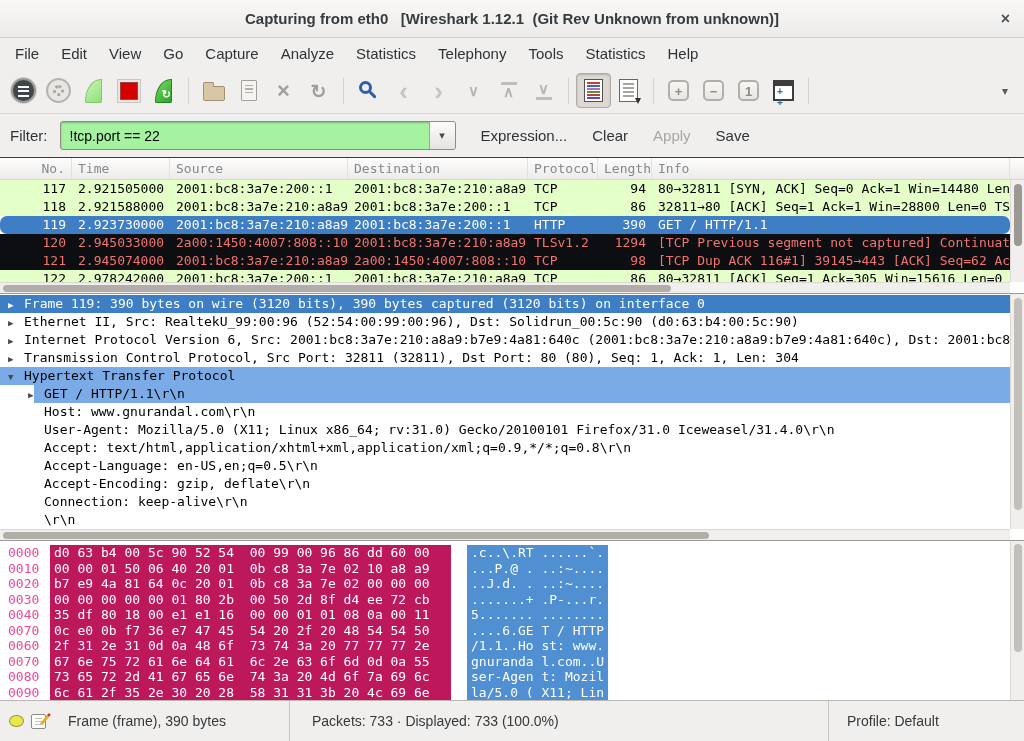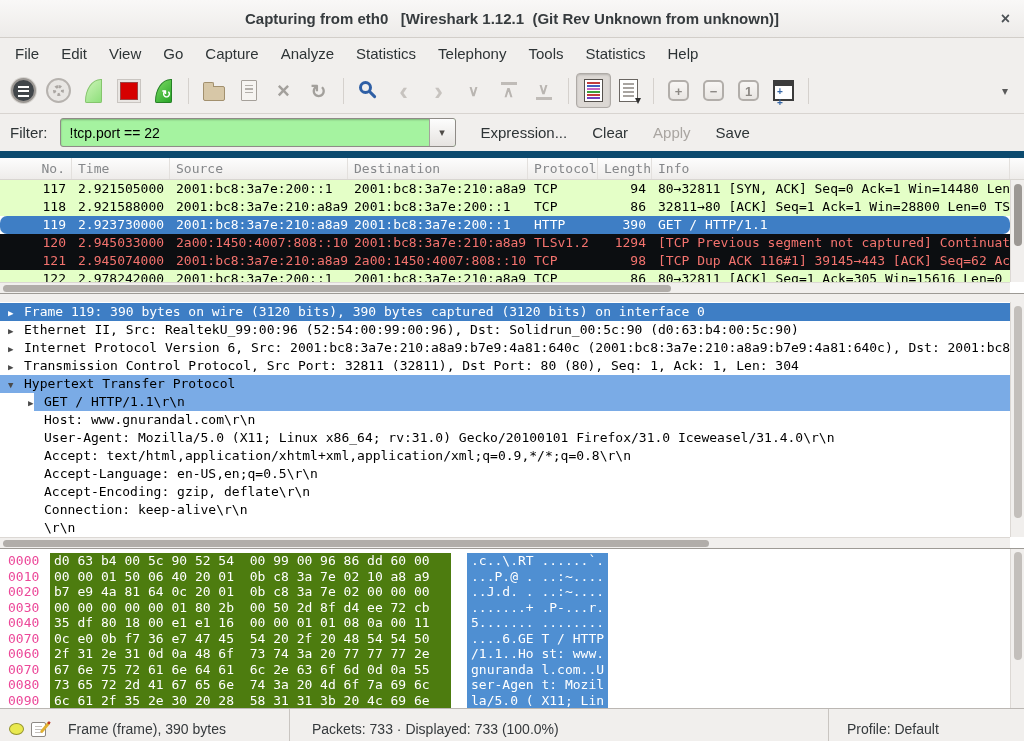--- a/index.html
+++ b/index.html
@@ -60,21 +60,21 @@
   .tbico-autoscroll{width:19px;height:23px;background:#fff;border:1px solid #6a6662;}
   .tbico-autoscroll::before{content:"";position:absolute;inset:3px;
       background:repeating-linear-gradient(#a8a4a0 0 2px,transparent 2px 4px);}
   .tbico-autoscroll::after{content:"▾";position:absolute;right:-4px;bottom:-6px;color:#2f2f2f;font-size:12px;}
   .tbico-zoom{width:21px;height:21px;border:2px solid #b2aeaa;border-radius:5px;background:linear-gradient(#f8f6f4,#e9e6e3);}
   .tbico-zoom::after{color:#8d8985;font-size:13px;font-weight:bold;}
   .tbico-resize{width:21px;height:21px;background:#fff;border:2px solid #3c3c3c;}
   .tbico-resize::before{content:"";position:absolute;left:0;right:0;top:0;height:4px;background:#3c3c3c;}
   .tbico-resize::after{content:"+ +";position:absolute;top:4px;left:2px;color:#3465a4;font-size:10px;font-weight:bold;letter-spacing:1px;}
   
-  .filterbar{height:44px;display:flex;align-items:center;padding:0 10px;border-bottom:7px solid #0c4a6e;}
+  .filterbar{height:44px;display:flex;align-items:center;padding:0 10px;border-bottom:1px solid #0c4a6e;}
   .filter-label{font-size:15px;color:#2e3436;margin-right:12px;}
   .filter-input-wrap{width:396px;height:29px;border:1px solid #8f8b87;border-radius:3px;background:#a5f3a0;
       display:flex;overflow:hidden;box-shadow:inset 0 1px 2px rgba(0,0,0,.25);}
   .filter-input{flex:1;border:none;outline:none;background:transparent;font-family:"Liberation Sans",sans-serif;
       font-size:14px;padding:0 9px;color:#000;}
   .filter-drop{width:26px;border-left:1px solid #a5a19d;background:linear-gradient(#fdfdfd,#e6e3e0);
       display:flex;align-items:center;justify-content:center;color:#4e4a46;font-size:11px;}
   .filter-btn{margin-left:25px;font-size:15px;color:#2e3436;white-space:pre;}
   .filter-btn.disabled{color:#a9a5a1;}
   
@@ -90,36 +90,36 @@
   .row-green{background:#e4ffc7;color:#000;}
   .row-selected{background:#3e7ec5;color:#fff;border-radius:7px;}
   .row-bad{background:#0c0e11;color:#f4736e;}
   
   .hscroll{position:absolute;left:0;bottom:0;height:11px;background:#f1efed;border-top:1px solid #dcd8d4;}
   .hscroll .thumb{position:absolute;top:2px;height:7px;background:#b1ada9;border-radius:4px;}
   .vscroll{position:absolute;right:0;width:14px;background:#f1efed;border-left:1px solid #dcd8d4;}
   .vscroll .thumb{position:absolute;left:3px;width:8px;background:#aba7a3;border-radius:4px;}
   .pane-sep{height:1px;background:#9d9a95;}
   
-  .details{height:246px;background:#fff;position:relative;overflow:hidden;margin-top:8px;}
+  .details{height:246px;background:#fff;position:relative;overflow:hidden;}
   .dt-lines{position:absolute;top:1px;left:0;right:14px;bottom:11px;overflow:hidden;}
   .dt-line{height:18px;line-height:18px;font-family:"DejaVu Sans Mono",monospace;font-size:13px;color:#000;
       white-space:pre;overflow:hidden;padding-left:8px;}
   .dt-line.ind1{padding-left:28px;}
   .dt-line.ind2{padding-left:44px;}
   .dt-arrow{display:inline-block;width:16px;font-size:9px;color:#4a4a4a;}
   .hl-selected{background:#3e7ec5;color:#fff;}
   .hl-selected .dt-arrow{color:#fff;}
   .hl-related{background:#7aabe6;}
   .hl-related-inset{background:linear-gradient(90deg,#ffffff 34px,#7aabe6 34px);}
   
   .hexpane{height:159px;background:#fff;position:relative;overflow:hidden;padding-top:4px;}
   .hx-row{height:15.5px;line-height:15.5px;font-family:"DejaVu Sans Mono",monospace;font-size:13px;white-space:pre;}
   .hx-off{display:inline-block;width:40px;margin-left:8px;color:#ec4899;}
-  .hx-hex{display:inline-block;width:401px;background:#4d7c0f;color:#fff;padding-left:4px;margin-left:2px;}
+  .hx-hex{display:inline-block;width:401px;background:#be185d;color:#fff;padding-left:4px;margin-left:2px;}
   .hx-ascii{display:inline-block;background:#4f8fd2;color:#fff;margin-left:16px;padding:0 4px;}
   
   .statusbar{height:41px;border-top:1px solid #bbb7b3;background:#f1efed;display:flex;align-items:stretch;
       font-size:14px;color:#35393c;}
   .sb-left{width:289px;display:flex;align-items:center;padding:0 9px;}
   .sb-mid{width:540px;display:flex;align-items:center;padding:0 22px;border-left:1px solid #c9c5c1;border-right:1px solid #c9c5c1;}
   .sb-right{flex:1;display:flex;align-items:center;padding:0 18px;}
   .sb-text{white-space:pre;}
   .expert-dot{width:15px;height:12px;border-radius:50%;background:#e9e94f;border:1px solid #93932d;margin-right:7px;flex:none;}
   .comment-pad{width:15px;height:15px;background:#fff;border:1px solid #8d8985;border-radius:2px;position:relative;

